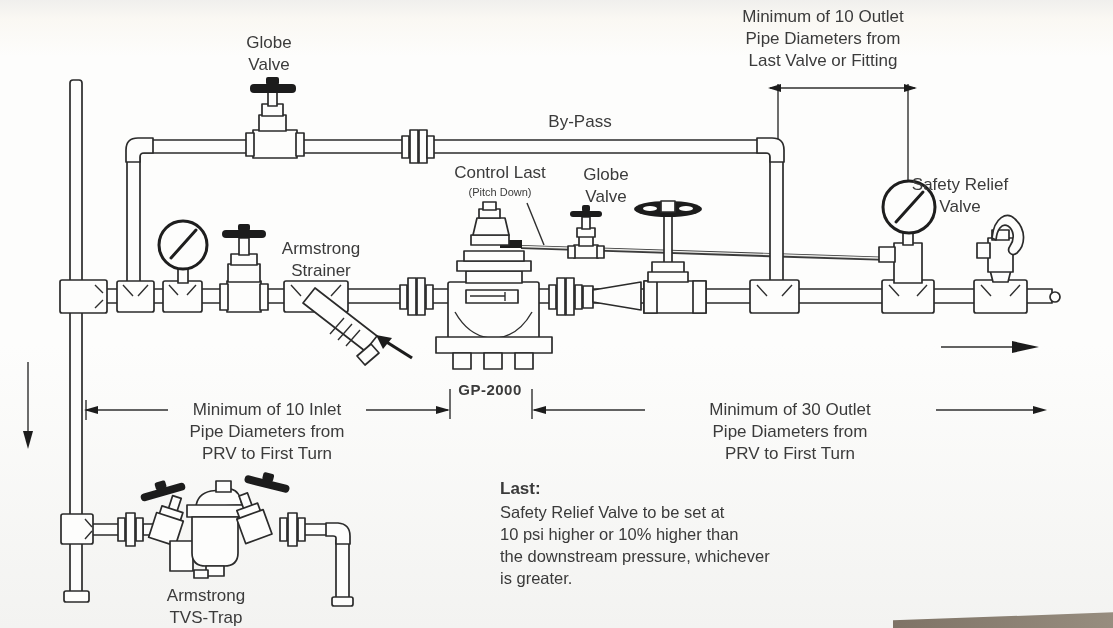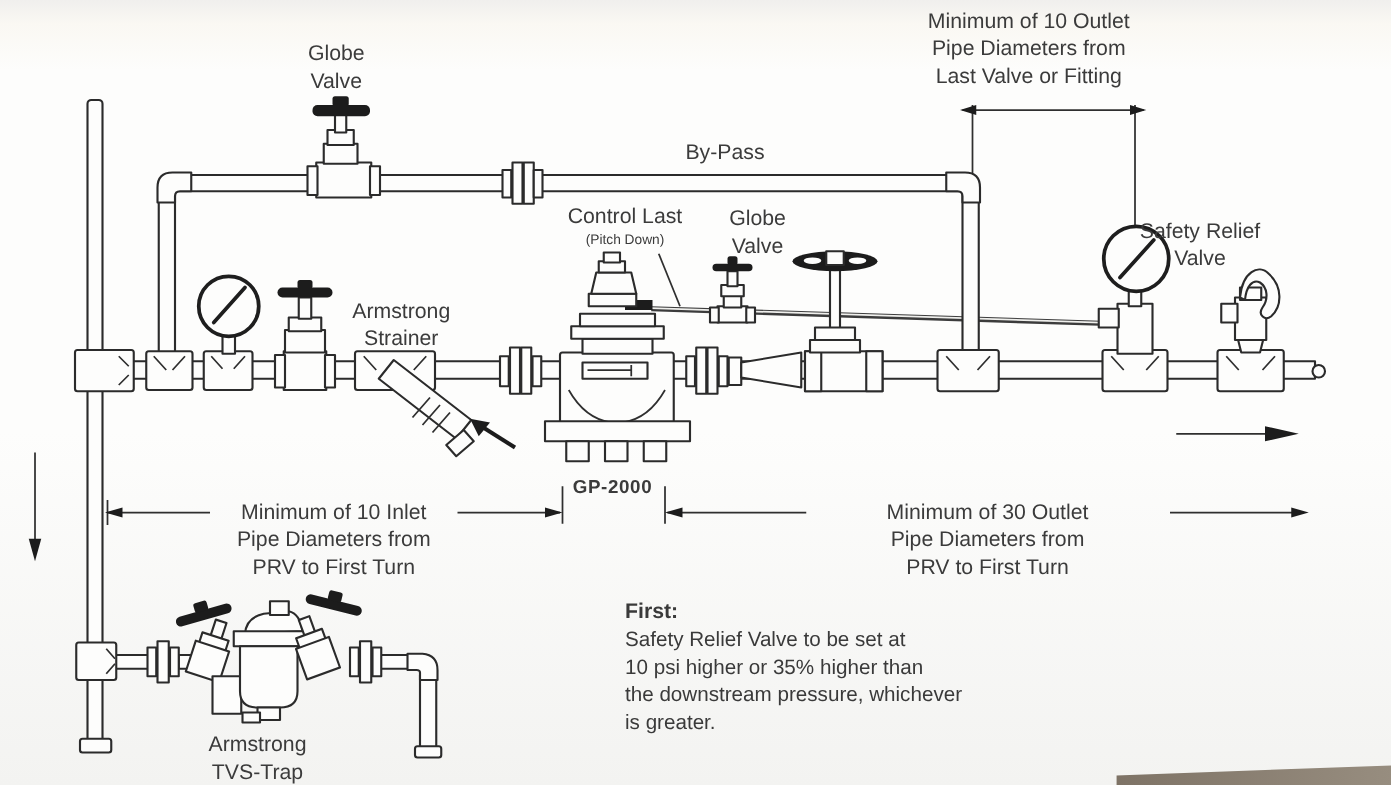--- a/index.html
+++ b/index.html
@@ -319,21 +319,21 @@
   <div class="lbl" style="left:267px; top:399px;">Minimum of 10 Inlet
 Pipe Diameters from
 PRV to First Turn</div>
   <div class="lbl" style="left:790px; top:399px;">Minimum of 30 Outlet
 Pipe Diameters from
 PRV to First Turn</div>
   <div class="lbl" style="left:206px; top:585px;">Armstrong
 TVS-Trap</div>
 
   <div class="note-block">
-    <div class="note-title">First:</div>
+    <div class="note-title">Last:</div>
     <div class="note-body">Safety Relief Valve to be set at
-10 psi higher or 35% higher than
+10 psi higher or 10% higher than
 the downstream pressure, whichever
 is greater.</div>
   </div>
 
   <div class="corner-strip"></div>
 </div>
 
 </body></html>

